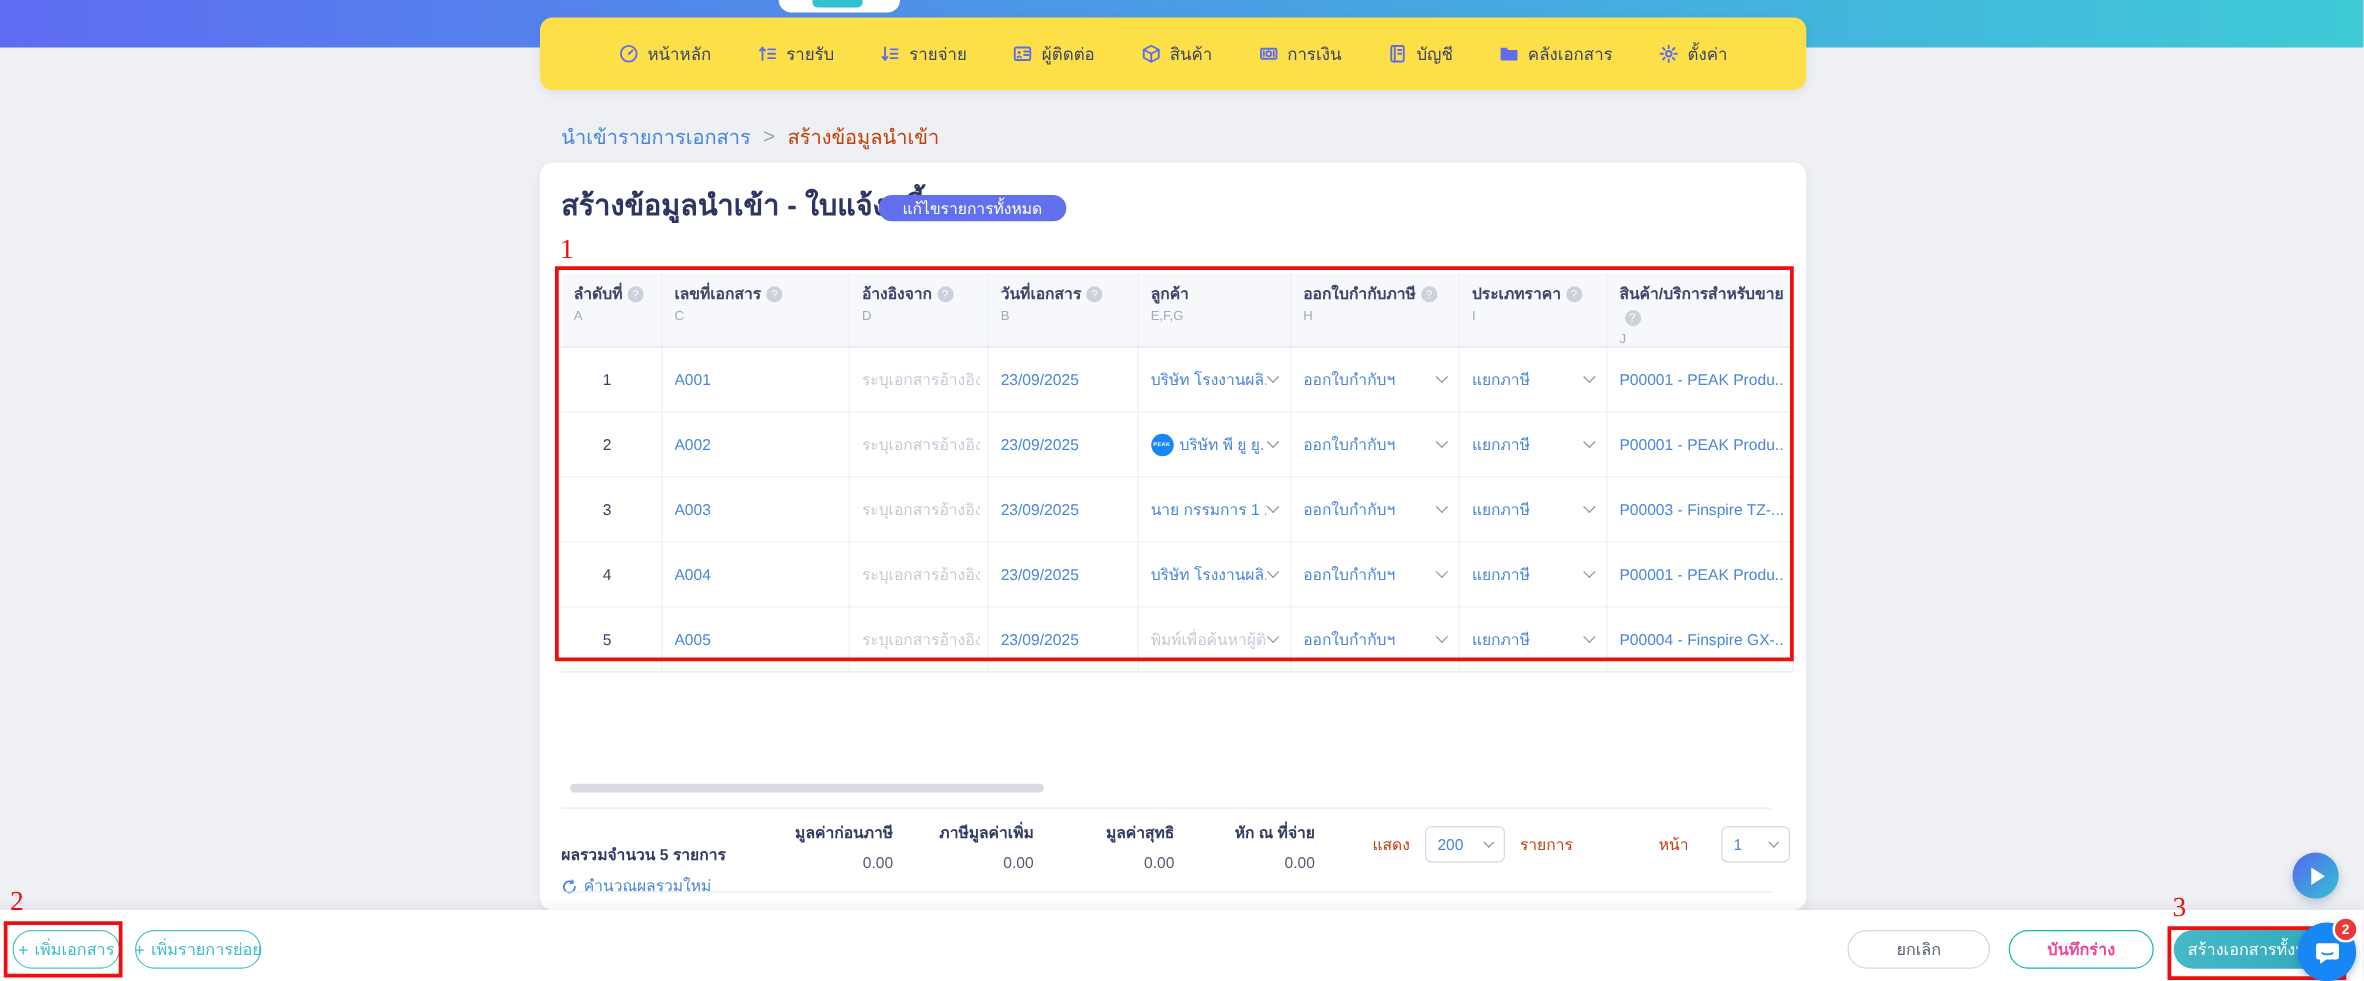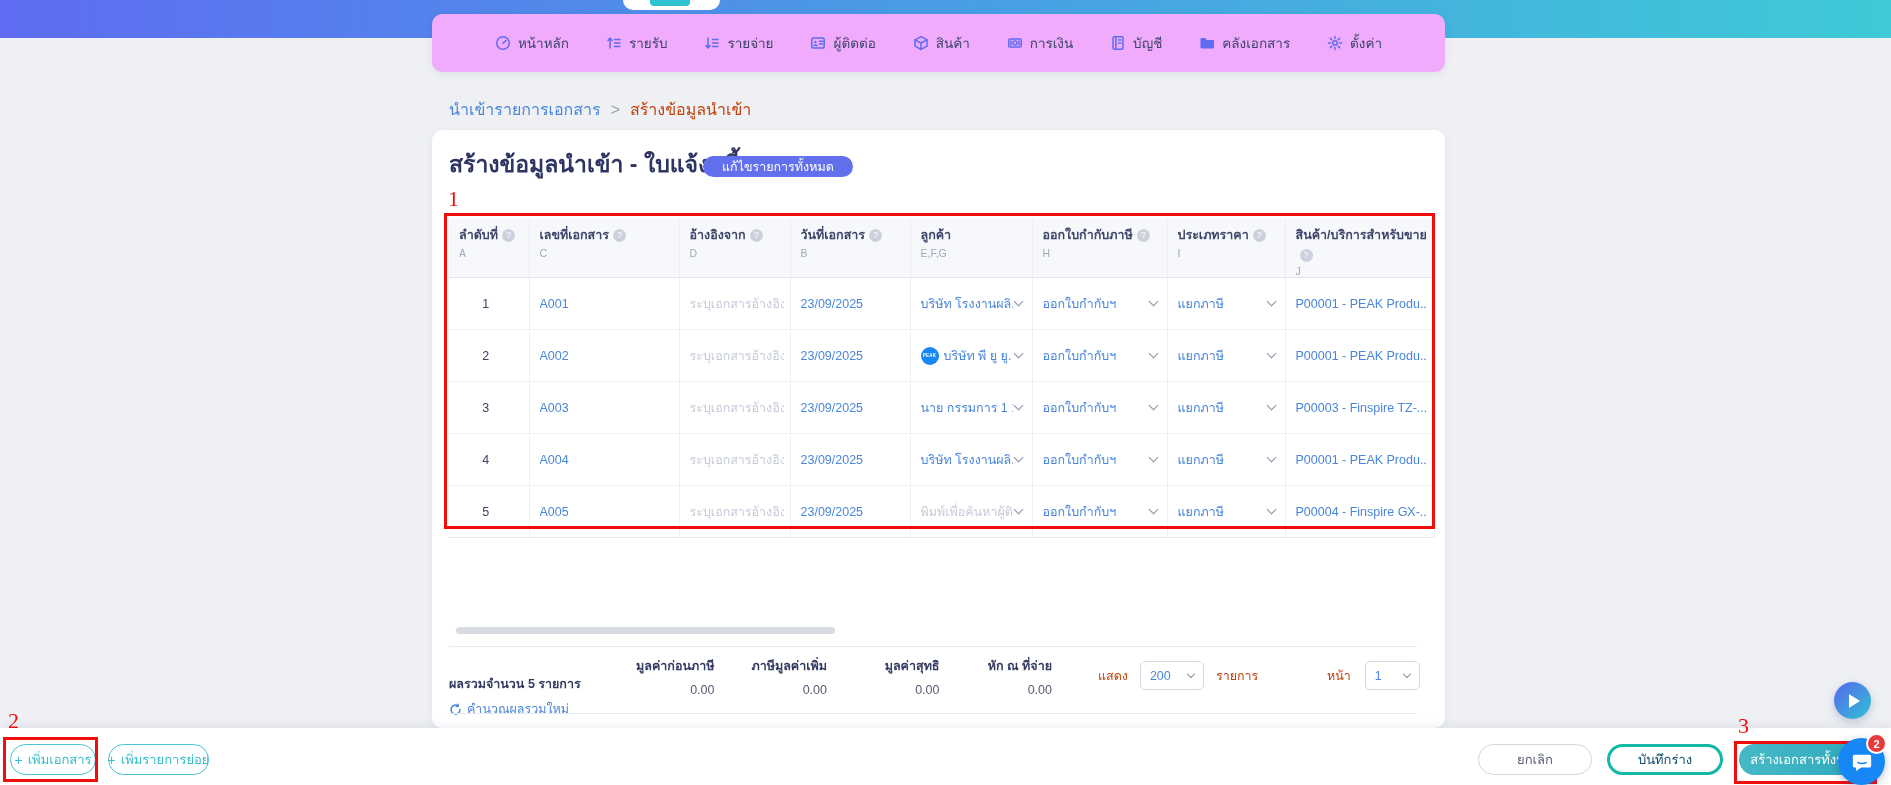--- a/index.html
+++ b/index.html
@@ -8,21 +8,21 @@
   .screen { position:relative; width:1891px; height:785px; overflow:hidden; background:#eef0f4; }
 
   
   .top-gradient { position:absolute; left:0; top:0; width:1891px; height:38px;
     background:linear-gradient(90deg,#5e6cf2 0%,#4a9be5 48%,#3ecad7 100%); }
   .top-toggle { position:absolute; left:623px; top:0; width:97px; height:10px; background:#ffffff;
     border-radius:0 0 10px 10px; }
   .top-toggle-on { position:absolute; left:27px; top:0; width:40px; height:6px; background:#2fc3d2; border-radius:0 0 4px 4px; }
 
   
-  .navbar { position:absolute; left:432px; top:14px; width:1013px; height:58px; background:#f0abfc;
+  .navbar { position:absolute; left:432px; top:14px; width:1013px; height:58px; background:#fde047;
     border-radius:10px; box-shadow:0 2px 8px rgba(40,50,100,.08);
     display:flex; align-items:center; justify-content:space-evenly; padding:0 26px; }
   .nav-item { display:flex; align-items:center; gap:7px; color:#3d4569; font-size:13.5px; cursor:pointer; white-space:nowrap; }
   .nav-ico { width:16px; height:16px; color:#5f6cf0; display:inline-flex; }
   .nav-ico svg { width:16px; height:16px; }
 
   
   .breadcrumb { position:absolute; left:449px; top:97px; font-size:16px; display:flex; gap:10px; align-items:center; }
   .breadcrumb a { color:#4a86db; text-decoration:none; cursor:pointer; }
   .breadcrumb .sep { color:#9aa0b2; }
@@ -66,39 +66,39 @@
   
   .summary-left { position:absolute; left:17px; top:544px; }
   .sum-total { font-size:12.5px; font-weight:bold; color:#333b63; }
   .sum-recalc { margin-top:5px; font-size:12.5px; color:#4a86db; display:flex; align-items:center; gap:5px; cursor:pointer; }
   .sum-recalc svg { width:13px; height:13px; }
   .summary-amounts { position:absolute; left:170px; top:526px; width:450px; display:flex; }
   .amt-col { flex:1; text-align:right; }
   .amt-label { font-size:12.5px; font-weight:bold; color:#333b63; white-space:nowrap; }
   .amt-value { font-size:12.5px; color:#555b70; margin-top:7px; }
   .pager-show { position:absolute; left:666px; top:531px; display:flex; align-items:center; gap:12px; }
-  .pager-page { position:absolute; left:895px; top:531px; display:flex; align-items:center; gap:14px; }
+  .pager-page { position:absolute; left:895px; top:531px; display:flex; align-items:center; gap:26px; }
   .pager-lbl { font-size:12.5px; color:#c2410c; }
   .select-box { height:29px; border:1px solid #d5d9e2; border-radius:5px; background:#fff;
     display:inline-flex; align-items:center; justify-content:space-between; padding:0 9px; cursor:pointer; }
   .select-box .val { color:#4a86db; font-size:12.5px; }
   .select-box .chev2 { width:6px; height:6px; border-right:1.5px solid #8b93a8; border-bottom:1.5px solid #8b93a8;
     transform:rotate(45deg); margin-top:-3px; margin-left:10px; }
   .w200 { width:64px; } .w1 { width:55px; }
 
   
   .footer { position:absolute; left:0; top:728px; width:1891px; height:57px; background:#fff;
     box-shadow:0 -3px 8px rgba(30,40,90,.06); }
   .pill { position:absolute; top:16px; height:31px; border-radius:16px; background:#fff; font-size:13px;
     display:inline-flex; align-items:center; justify-content:center; cursor:pointer; font-family:inherit; white-space:nowrap; }
   .btn-teal-line { border:1px solid #49c3d0; color:#3bbdcb; }
   .btn-add-doc { left:10px; width:86px; }
   .btn-add-sub { left:108px; width:101px; }
   .btn-cancel { left:1478px; width:114px; border:1px solid #d2d6e0; color:#5a6178; }
-  .btn-draft { left:1607px; width:116px; border:3px solid #14b8a6; color:#0c4a6e; }
+  .btn-draft { left:1607px; width:116px; border:1px solid #14b8a6; color:#ec4899;font-weight:bold; }
   .btn-create { left:1739px; width:134px; border:none; color:#fff;
     background:linear-gradient(90deg,#46b9c7,#2fa9bd); overflow:hidden; padding:0 10px; }
   .plus { margin-right:5px; font-size:14px; }
 
   
   .anno-box { position:absolute; border:3px solid #f20d0d; pointer-events:none; }
   .anno-num { position:absolute; color:#f20d0d; font-family:"Liberation Serif",serif; font-size:22px; pointer-events:none; }
   .box1 { left:444px; top:213px; width:991px; height:316px; }
   .box2 { left:3px;  top:737px; width:95px;  height:45px; }
   .box3 { left:1734px; top:741px; width:143px; height:43px; }

